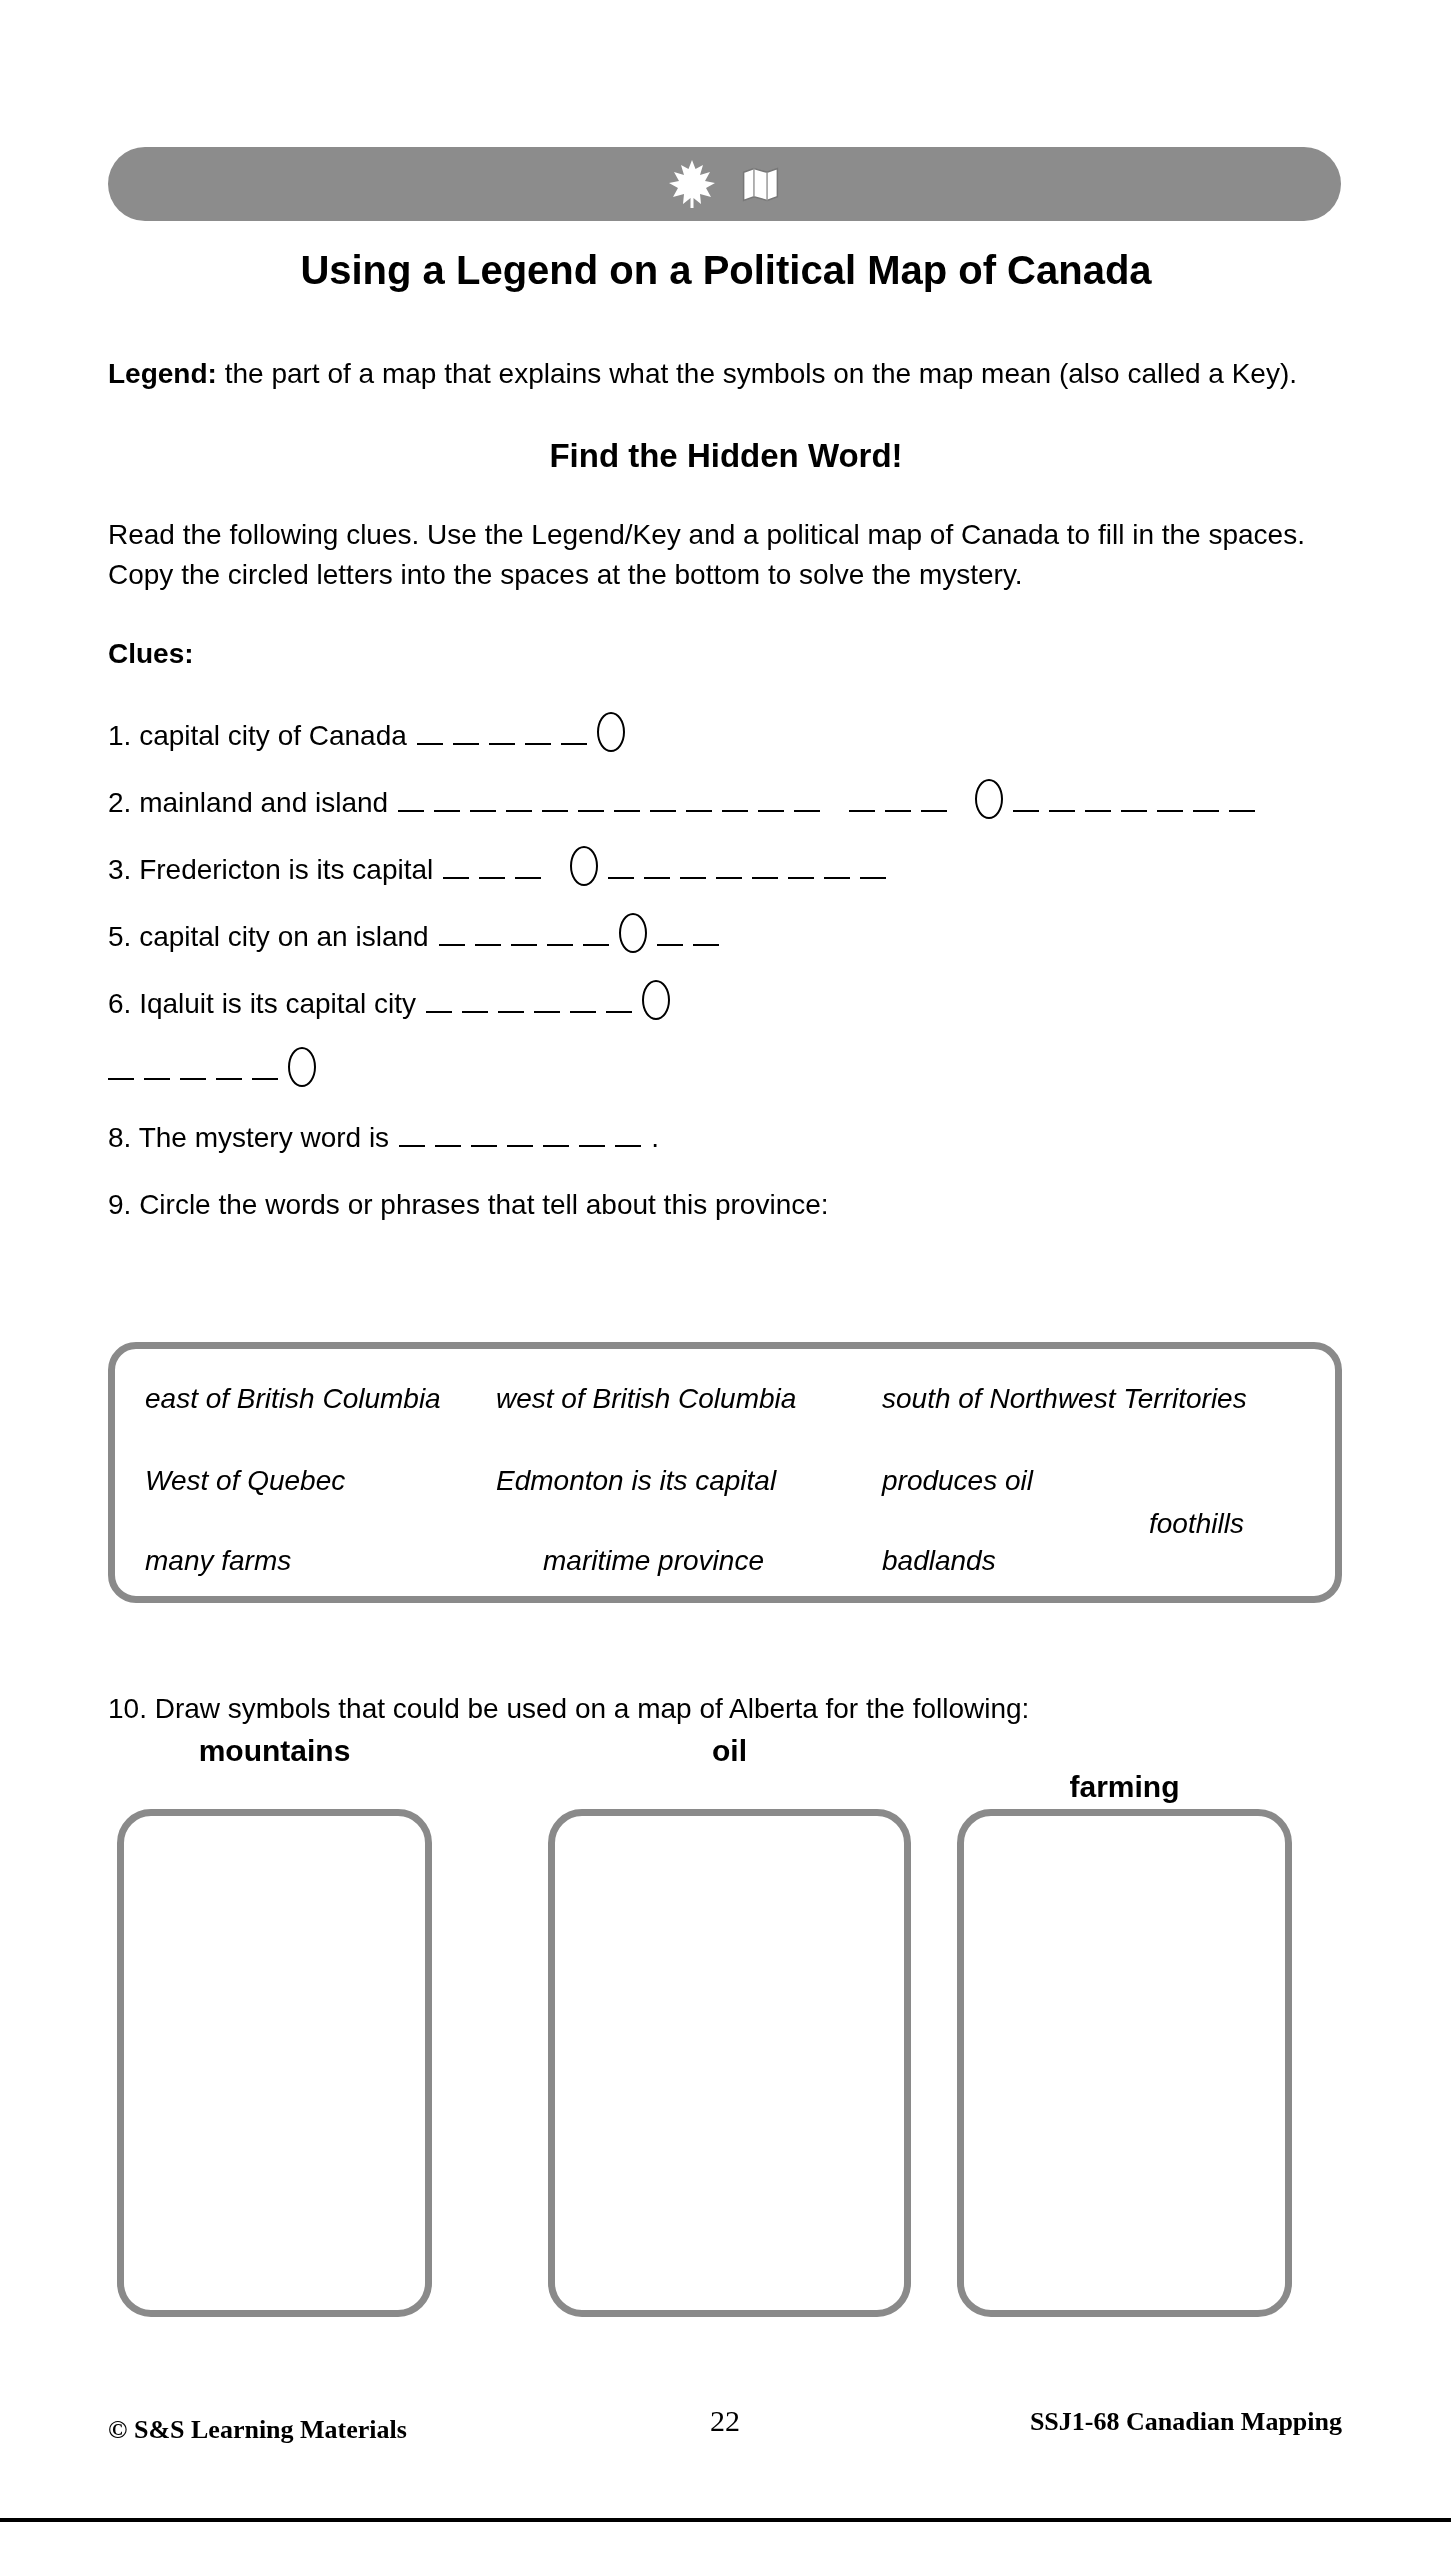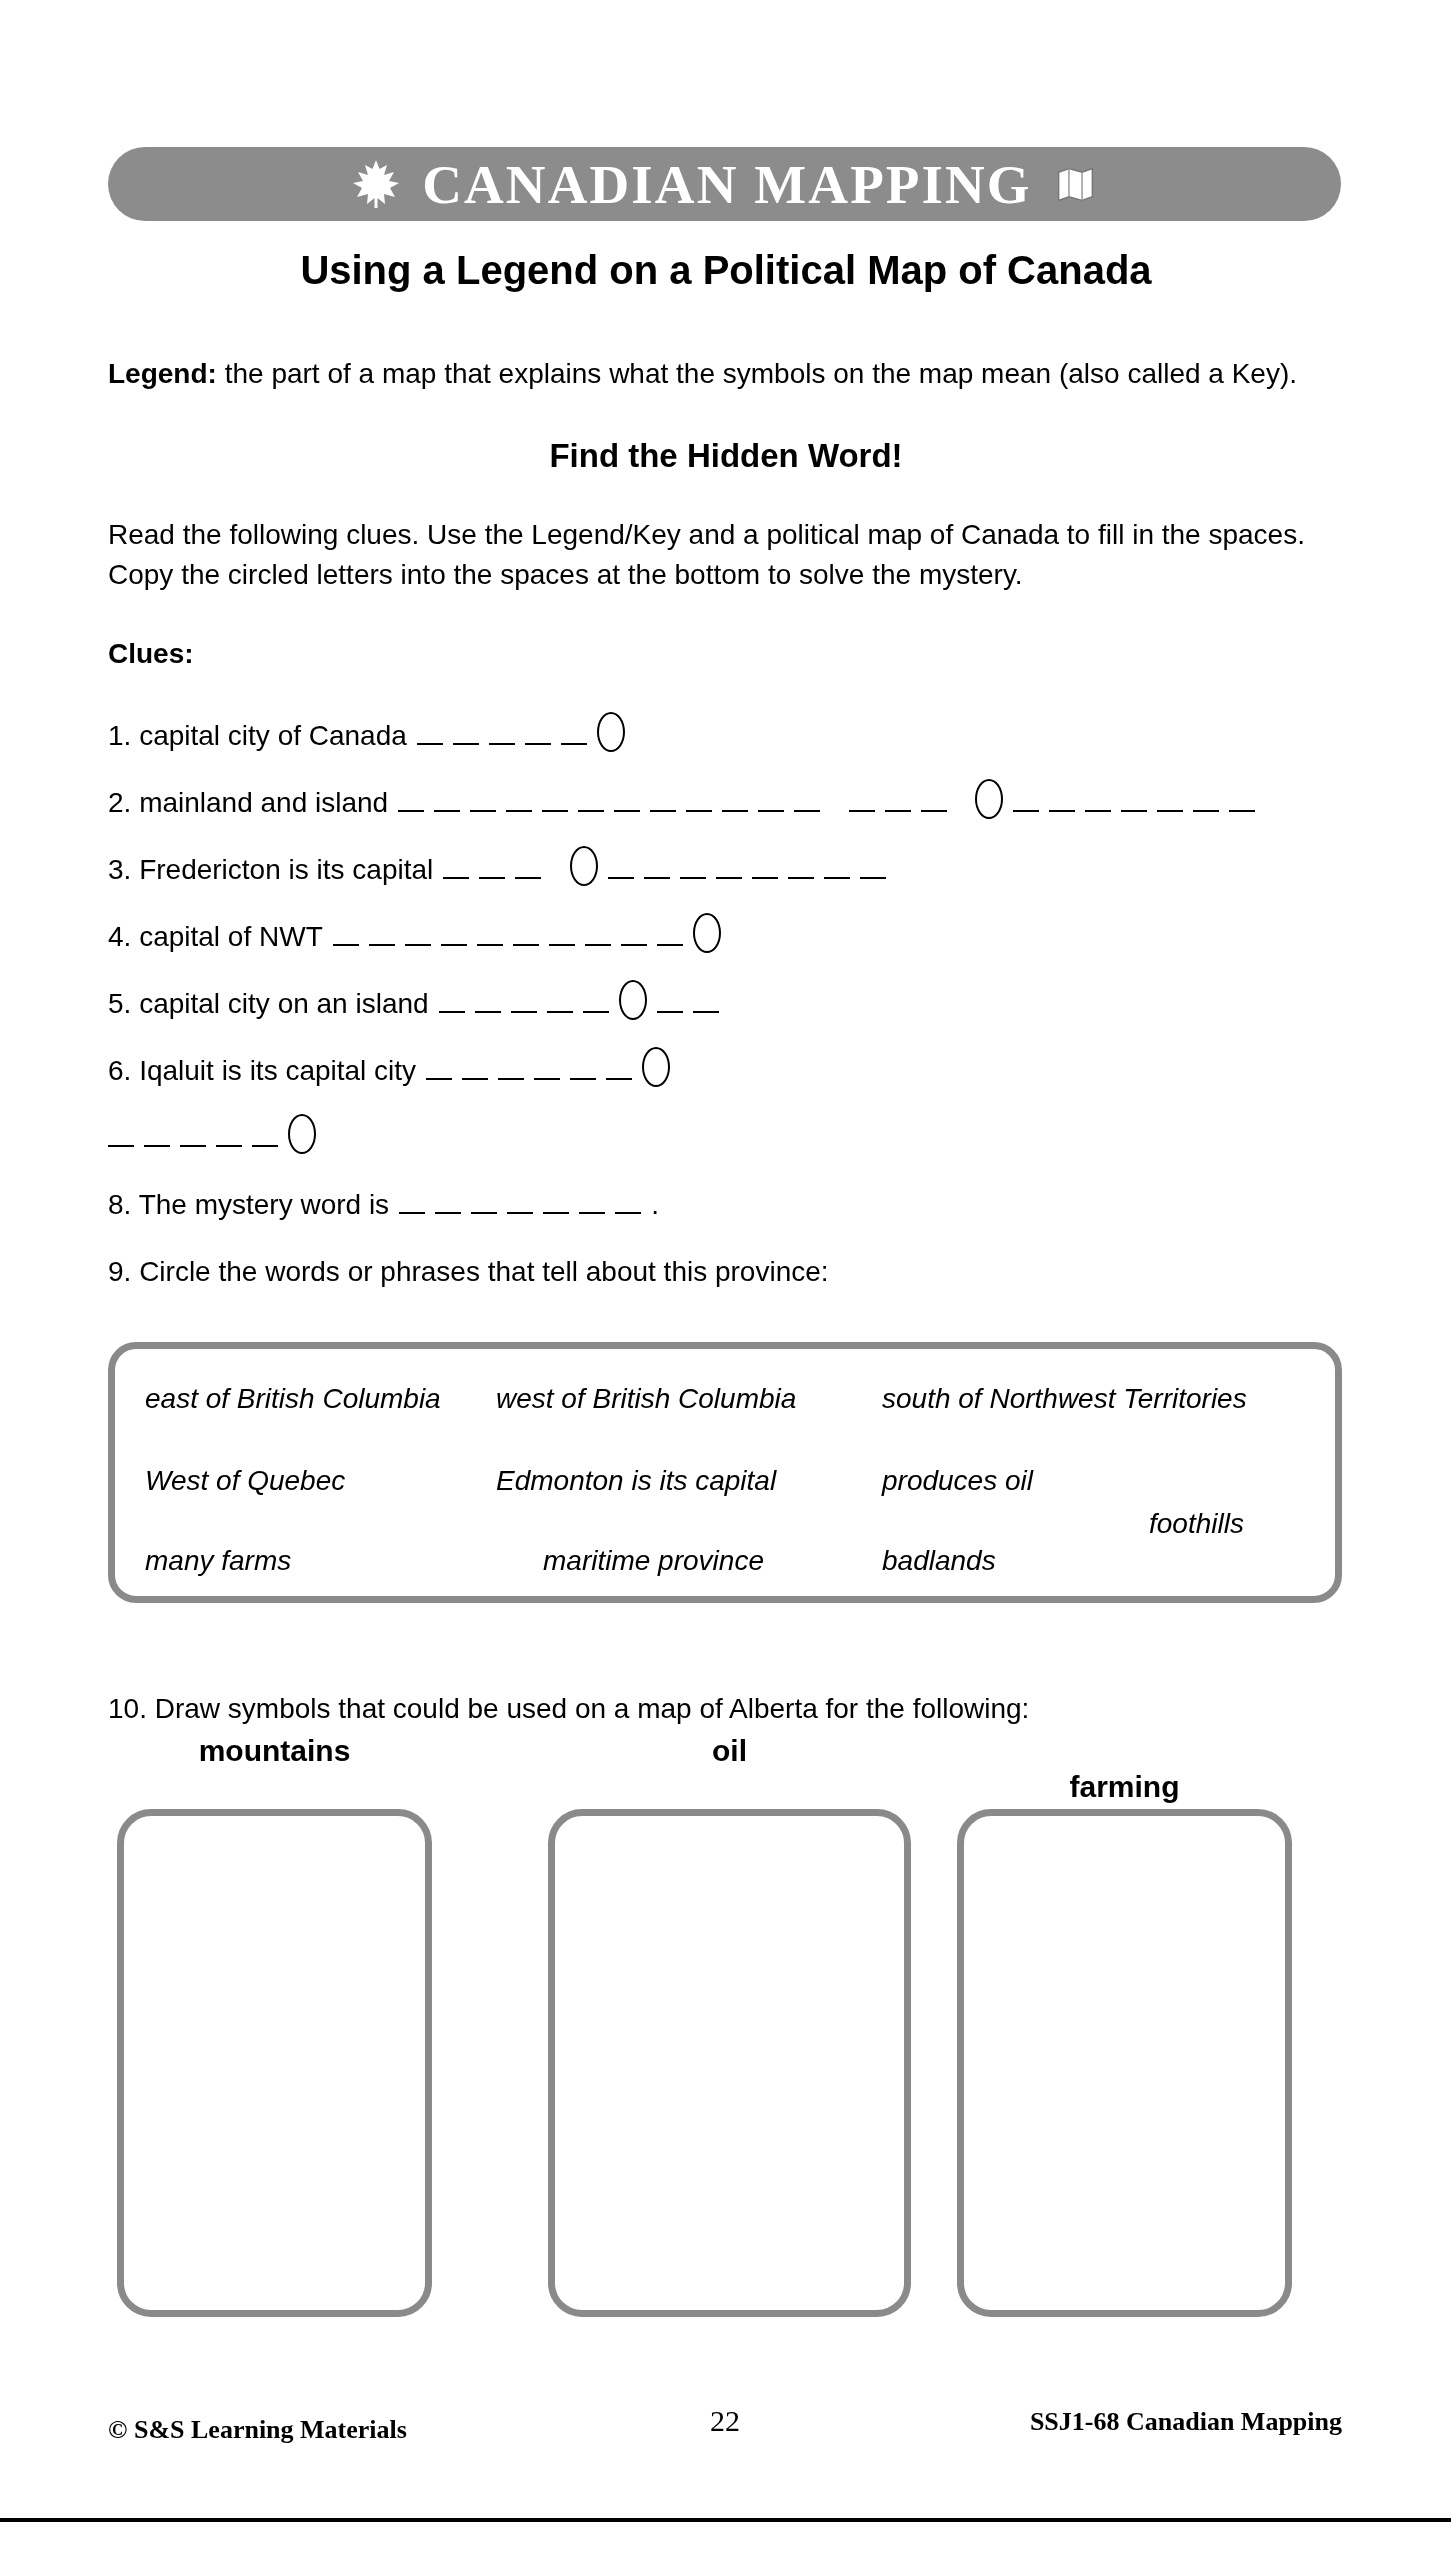--- a/index.html
+++ b/index.html
@@ -86,21 +86,20 @@
 </style>
 </head>
 <body>
 
 <div class="banner">
   <span class="leaf">
     <svg viewBox="0 0 100 100" xmlns="http://www.w3.org/2000/svg">
       <path d="M50 2 L57 20 L72 12 L66 32 L86 26 L76 44 L96 48 L78 58 L88 76 L66 70 L68 90 L53 78 L53 98 L47 98 L47 78 L32 90 L34 70 L12 76 L22 58 L4 48 L24 44 L14 26 L34 32 L28 12 L43 20 Z" fill="#ffffff"></path>
     </svg>
   </span>
-  <span class="banner-title">CANADIAN MAPPING</span>
   <span class="mapicon">
     <svg viewBox="0 0 24 24" xmlns="http://www.w3.org/2000/svg">
       <path d="M3 5.5L8.5 3.5l7 2L21 3.5v15l-5.5 2-7-2L3 20.5z" fill="#ffffff" stroke="#777777" stroke-width="0.8"></path>
       <path d="M8.5 3.5v15 M15.5 5.5v15" stroke="#9a9a9a" stroke-width="0.8" fill="none"></path>
     </svg>
   </span>
 </div>
 
 <h1 class="title">Using a Legend on a Political Map of Canada</h1>
 
@@ -115,21 +114,20 @@
   <span>Read the following clues. Use the Legend/Key and a political map of Canada to fill in the spaces.</span><br>
   <span>Copy the circled letters into the spaces at the bottom to solve the mystery.</span>
 </p>
 
 <p class="clues-label">Clues:</p>
 
 <div class="clues">
     <div class="clue"><span class="clue-text">1. capital city of Canada</span><span class="blank"></span><span class="blank"></span><span class="blank"></span><span class="blank"></span><span class="blank"></span><span class="circle"></span></div>
     <div class="clue"><span class="clue-text">2. mainland and island</span><span class="blank"></span><span class="blank"></span><span class="blank"></span><span class="blank"></span><span class="blank"></span><span class="blank"></span><span class="blank"></span><span class="blank"></span><span class="blank"></span><span class="blank"></span><span class="blank"></span><span class="blank"></span><span class="slot-gap"></span><span class="blank"></span><span class="blank"></span><span class="blank"></span><span class="slot-gap"></span><span class="circle"></span><span class="blank"></span><span class="blank"></span><span class="blank"></span><span class="blank"></span><span class="blank"></span><span class="blank"></span><span class="blank"></span></div>
     <div class="clue"><span class="clue-text">3. Fredericton is its capital</span><span class="blank"></span><span class="blank"></span><span class="blank"></span><span class="slot-gap"></span><span class="circle"></span><span class="blank"></span><span class="blank"></span><span class="blank"></span><span class="blank"></span><span class="blank"></span><span class="blank"></span><span class="blank"></span><span class="blank"></span></div>
-    <div class="clue"><span class="clue-text">4. capital of NWT</span><span class="blank"></span><span class="blank"></span><span class="blank"></span><span class="blank"></span><span class="blank"></span><span class="blank"></span><span class="blank"></span><span class="blank"></span><span class="blank"></span><span class="blank"></span><span class="circle"></span></div>
     <div class="clue"><span class="clue-text">5. capital city on an island</span><span class="blank"></span><span class="blank"></span><span class="blank"></span><span class="blank"></span><span class="blank"></span><span class="circle"></span><span class="blank"></span><span class="blank"></span></div>
     <div class="clue"><span class="clue-text">6. Iqaluit is its capital city</span><span class="blank"></span><span class="blank"></span><span class="blank"></span><span class="blank"></span><span class="blank"></span><span class="blank"></span><span class="circle"></span></div>
     <div class="clue"><span class="blank"></span><span class="blank"></span><span class="blank"></span><span class="blank"></span><span class="blank"></span><span class="circle"></span></div>
     <div class="clue"><span class="clue-text">8. The mystery word is</span><span class="blank"></span><span class="blank"></span><span class="blank"></span><span class="blank"></span><span class="blank"></span><span class="blank"></span><span class="blank"></span><span>.</span></div>
     <div class="clue"><span class="clue-text">9. Circle the words or phrases that tell about this province:</span></div>
   </div>
 
 <div class="phrase-box">
     <span class="phrase" style="left: 30px; top: 34px;">east of British Columbia</span>
     <span class="phrase" style="left: 381px; top: 34px;">west of British Columbia</span>

